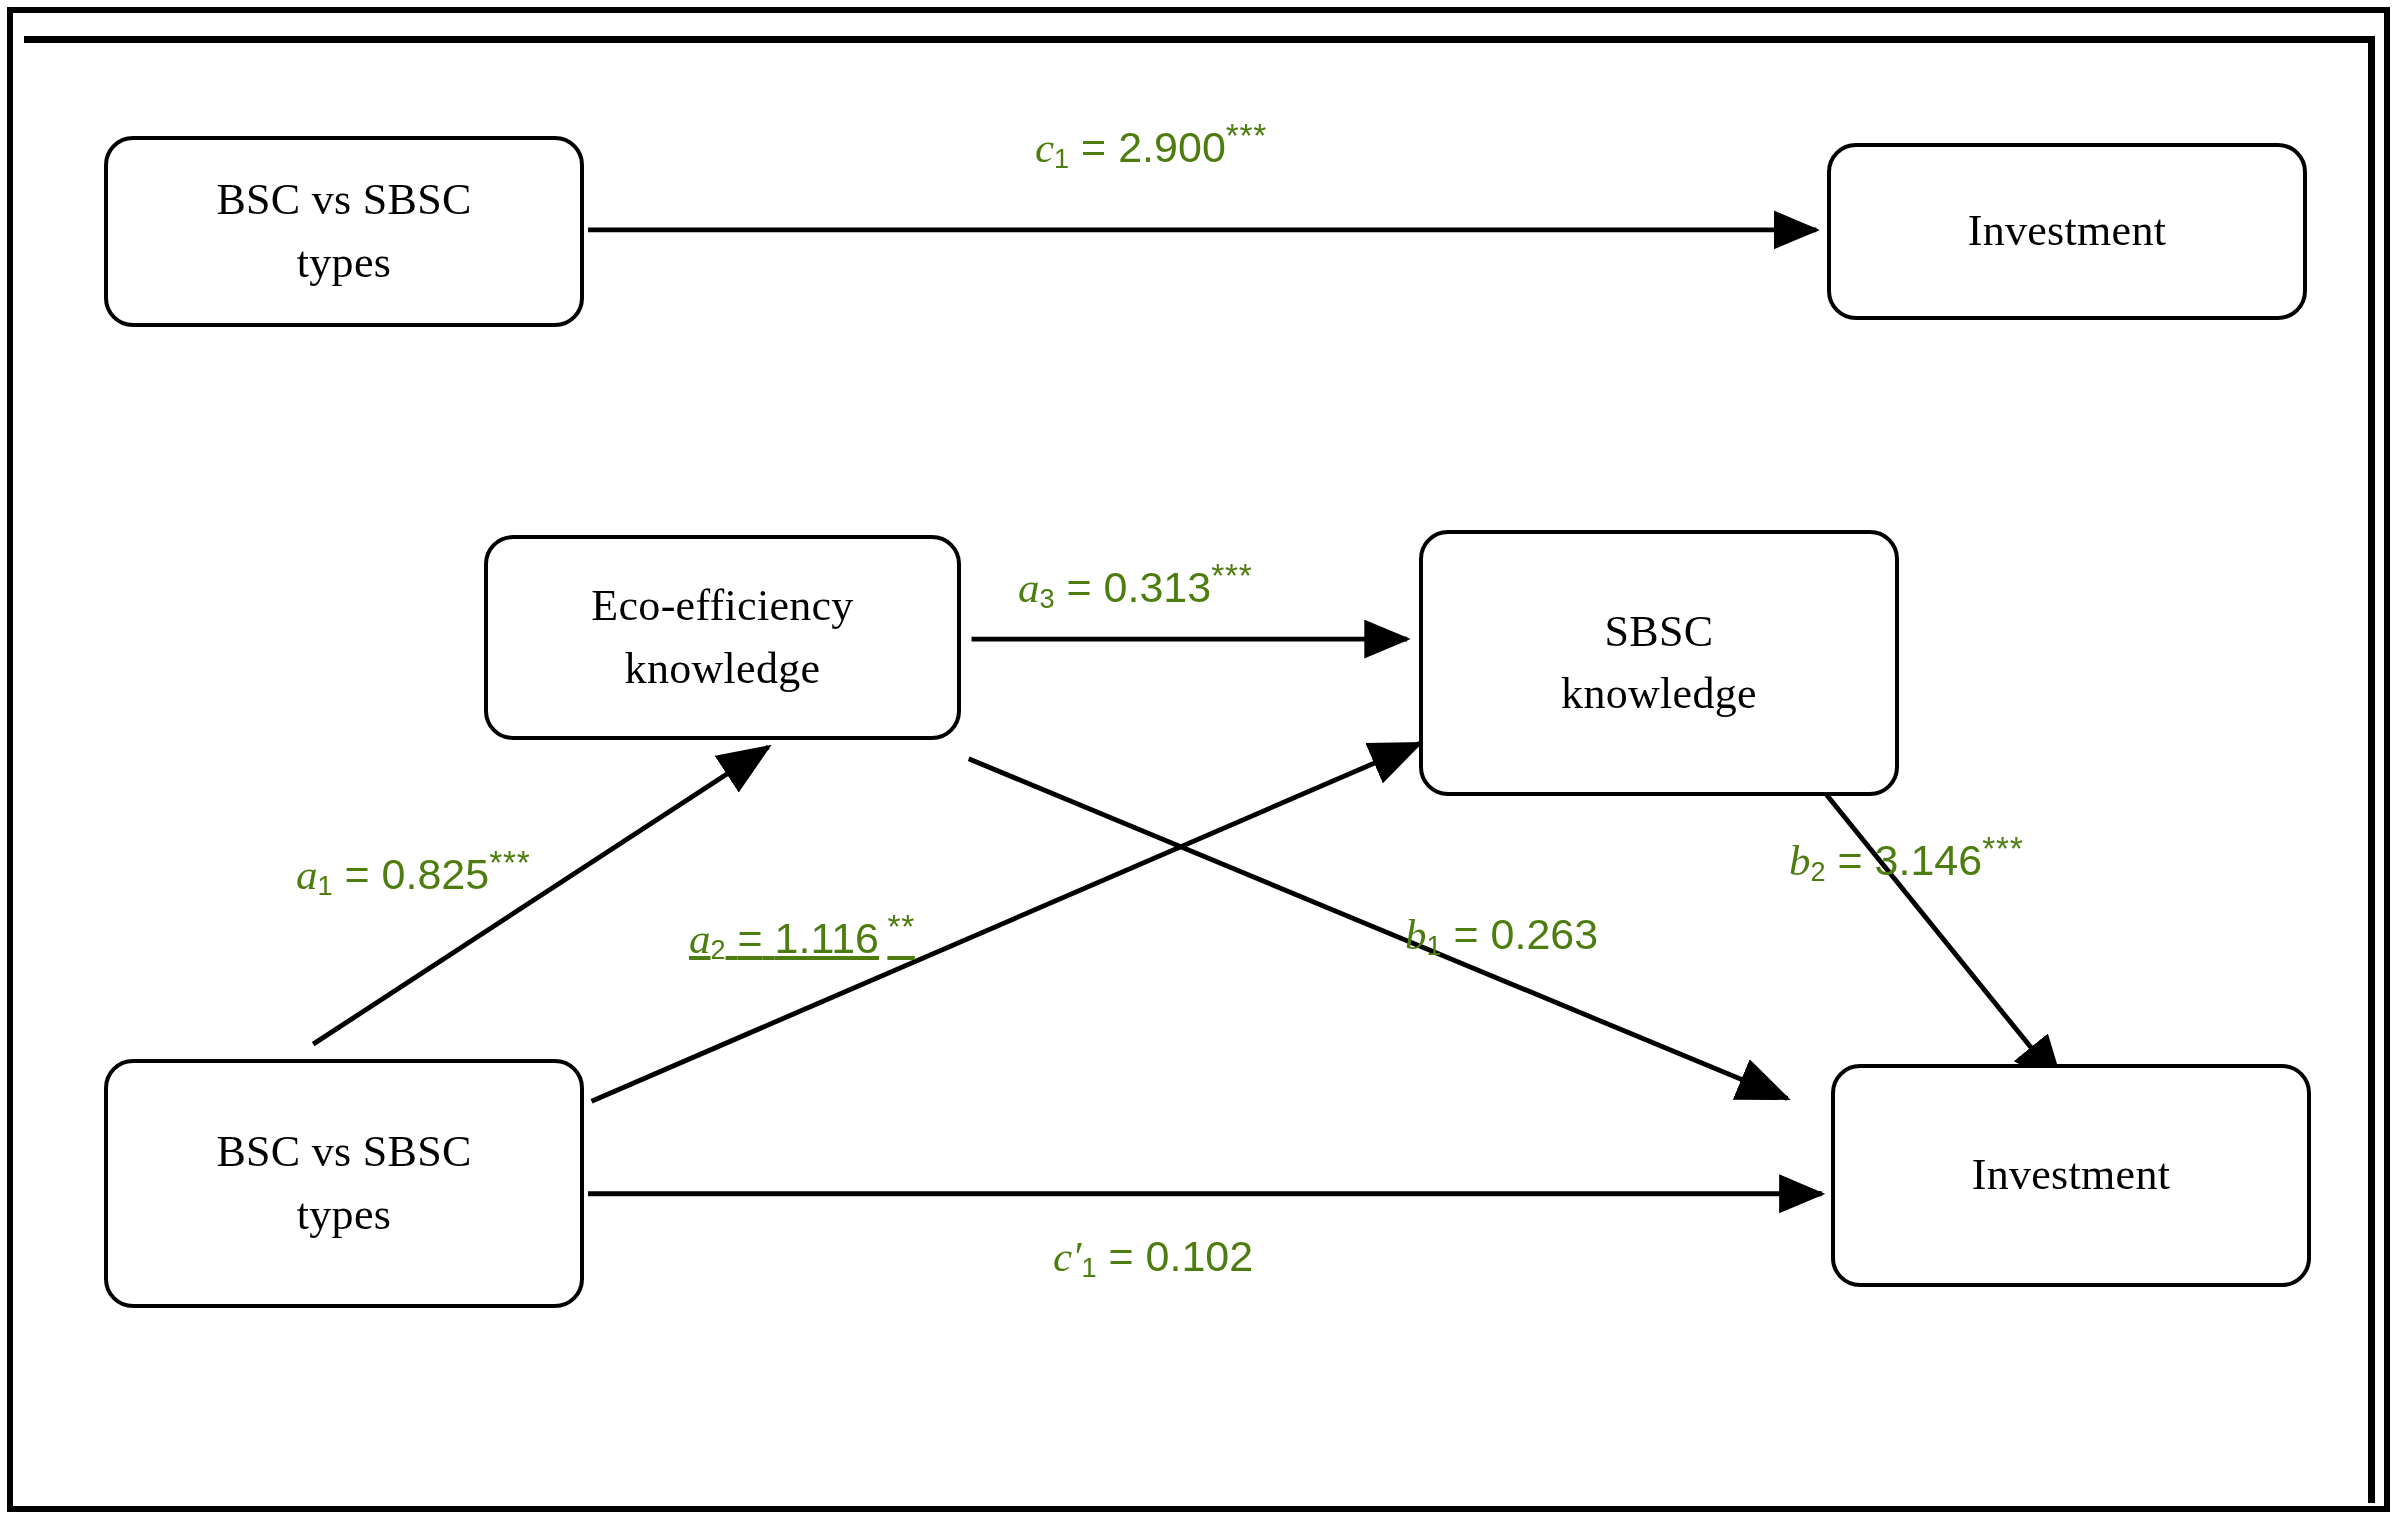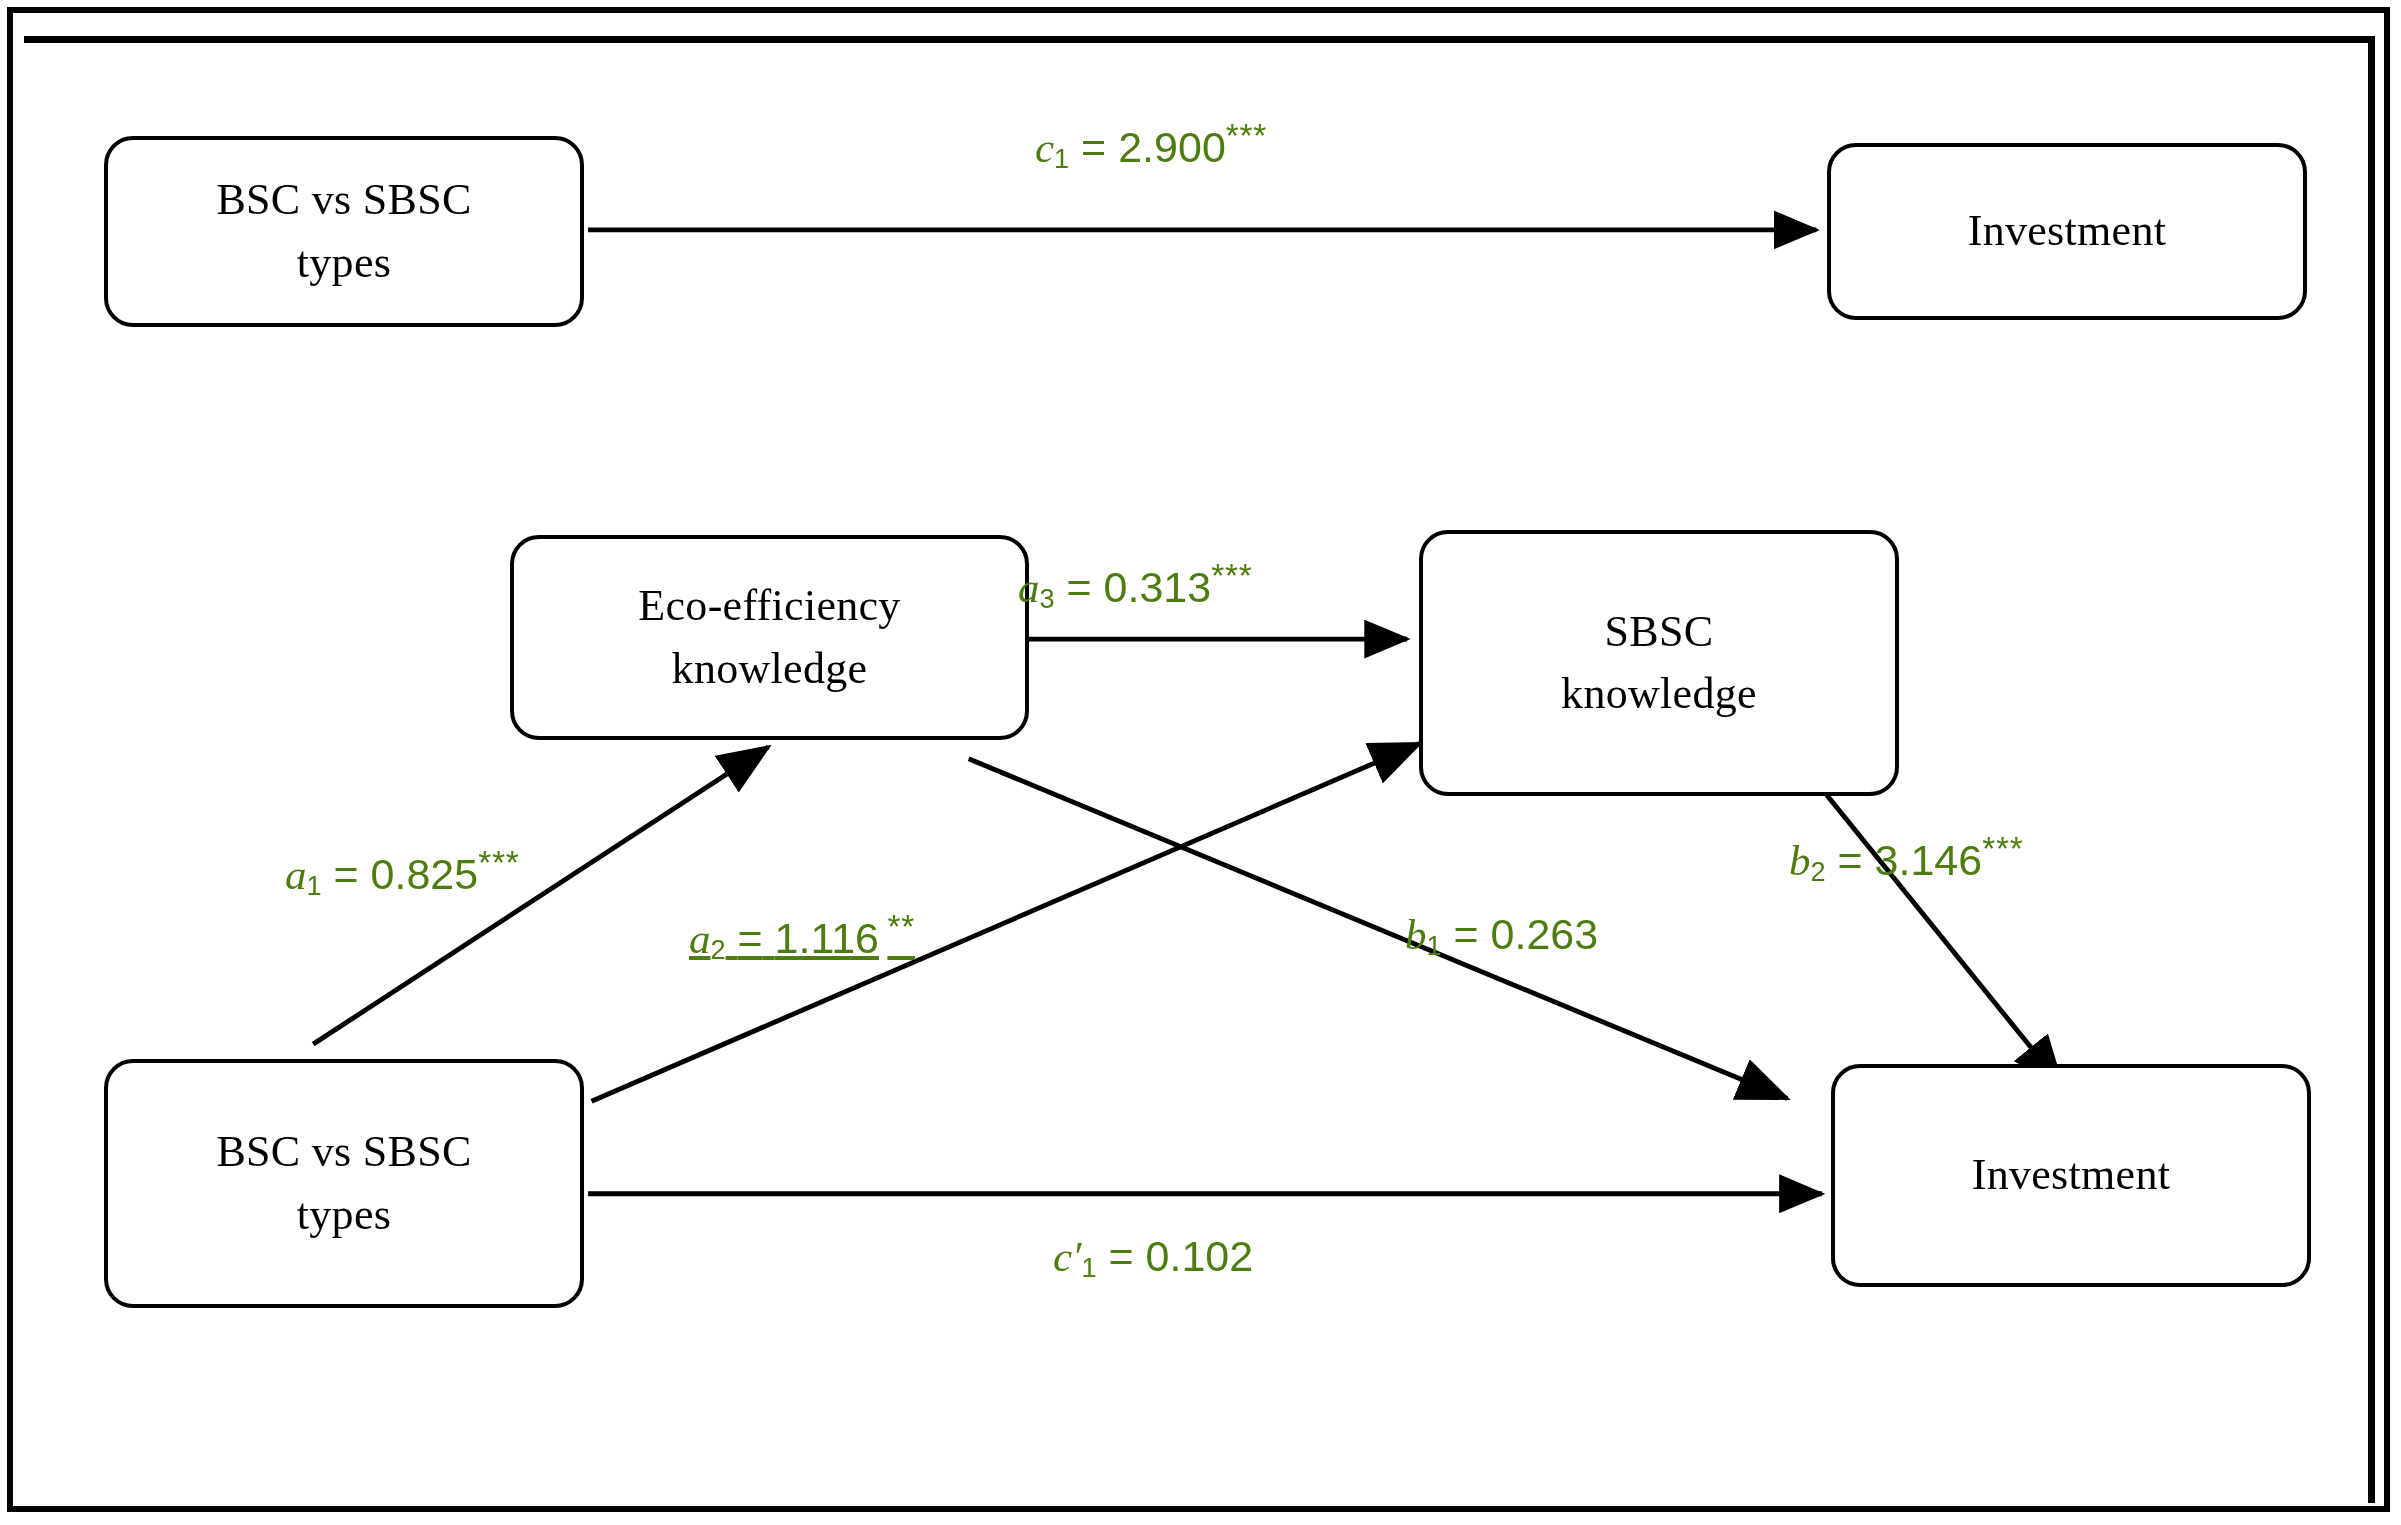--- a/index.html
+++ b/index.html
@@ -65,21 +65,21 @@
     line-height: 1.42;
     color: #000000;
     letter-spacing: 0.3px;
     padding: 0 12.5px;
     white-space: pre-line;
   }
 
   
   #node-bsc-top      { left: 104px;  top: 136px;  width: 480px;  height: 191px; }
   #node-investment-top { left: 1827px; top: 143px;  width: 480px;  height: 177px; }
-  #node-eco         { left: 510px;  top: 535px;  width: 519px;  height: 205px; }
+  #node-eco         { left: 484px;  top: 535px;  width: 477px;  height: 205px; }
   #node-sbsc        { left: 1419px; top: 530px;  width: 480px;  height: 266px; }
   #node-bsc-bottom  { left: 104px;  top: 1059px; width: 480px;  height: 249px; }
   #node-investment-bottom { left: 1831px; top: 1064px; width: 480px;  height: 223px; }
 
   
   .path-label {
     position: absolute;
     color: #4d7c0f;
     font-family: "Liberation Sans", sans-serif;
     font-size: 43px;
@@ -109,21 +109,21 @@
     letter-spacing: 0.7px;
     margin-left: 8.4px;
   }
   .path-label .prime {
     font-family: "Liberation Serif", serif;
     font-style: italic;
   }
 
   #lbl-c1      { left: 1035px; top: 117px; }
   #lbl-a3      { left: 1018px; top: 557px; }
-  #lbl-a1      { left: 285px;  top: 844px; }
+  #lbl-a1      { left: 296px;  top: 844px; }
   #lbl-a2      { left: 689px;  top: 908px; text-decoration: underline; }
   #lbl-b1      { left: 1405px; top: 904px; }
   #lbl-b2      { left: 1789px; top: 830px; }
   #lbl-cprime1 { left: 1053px; top: 1226px; }
 </style>
 </head>
 <body>
 
 <div id="page">
 

